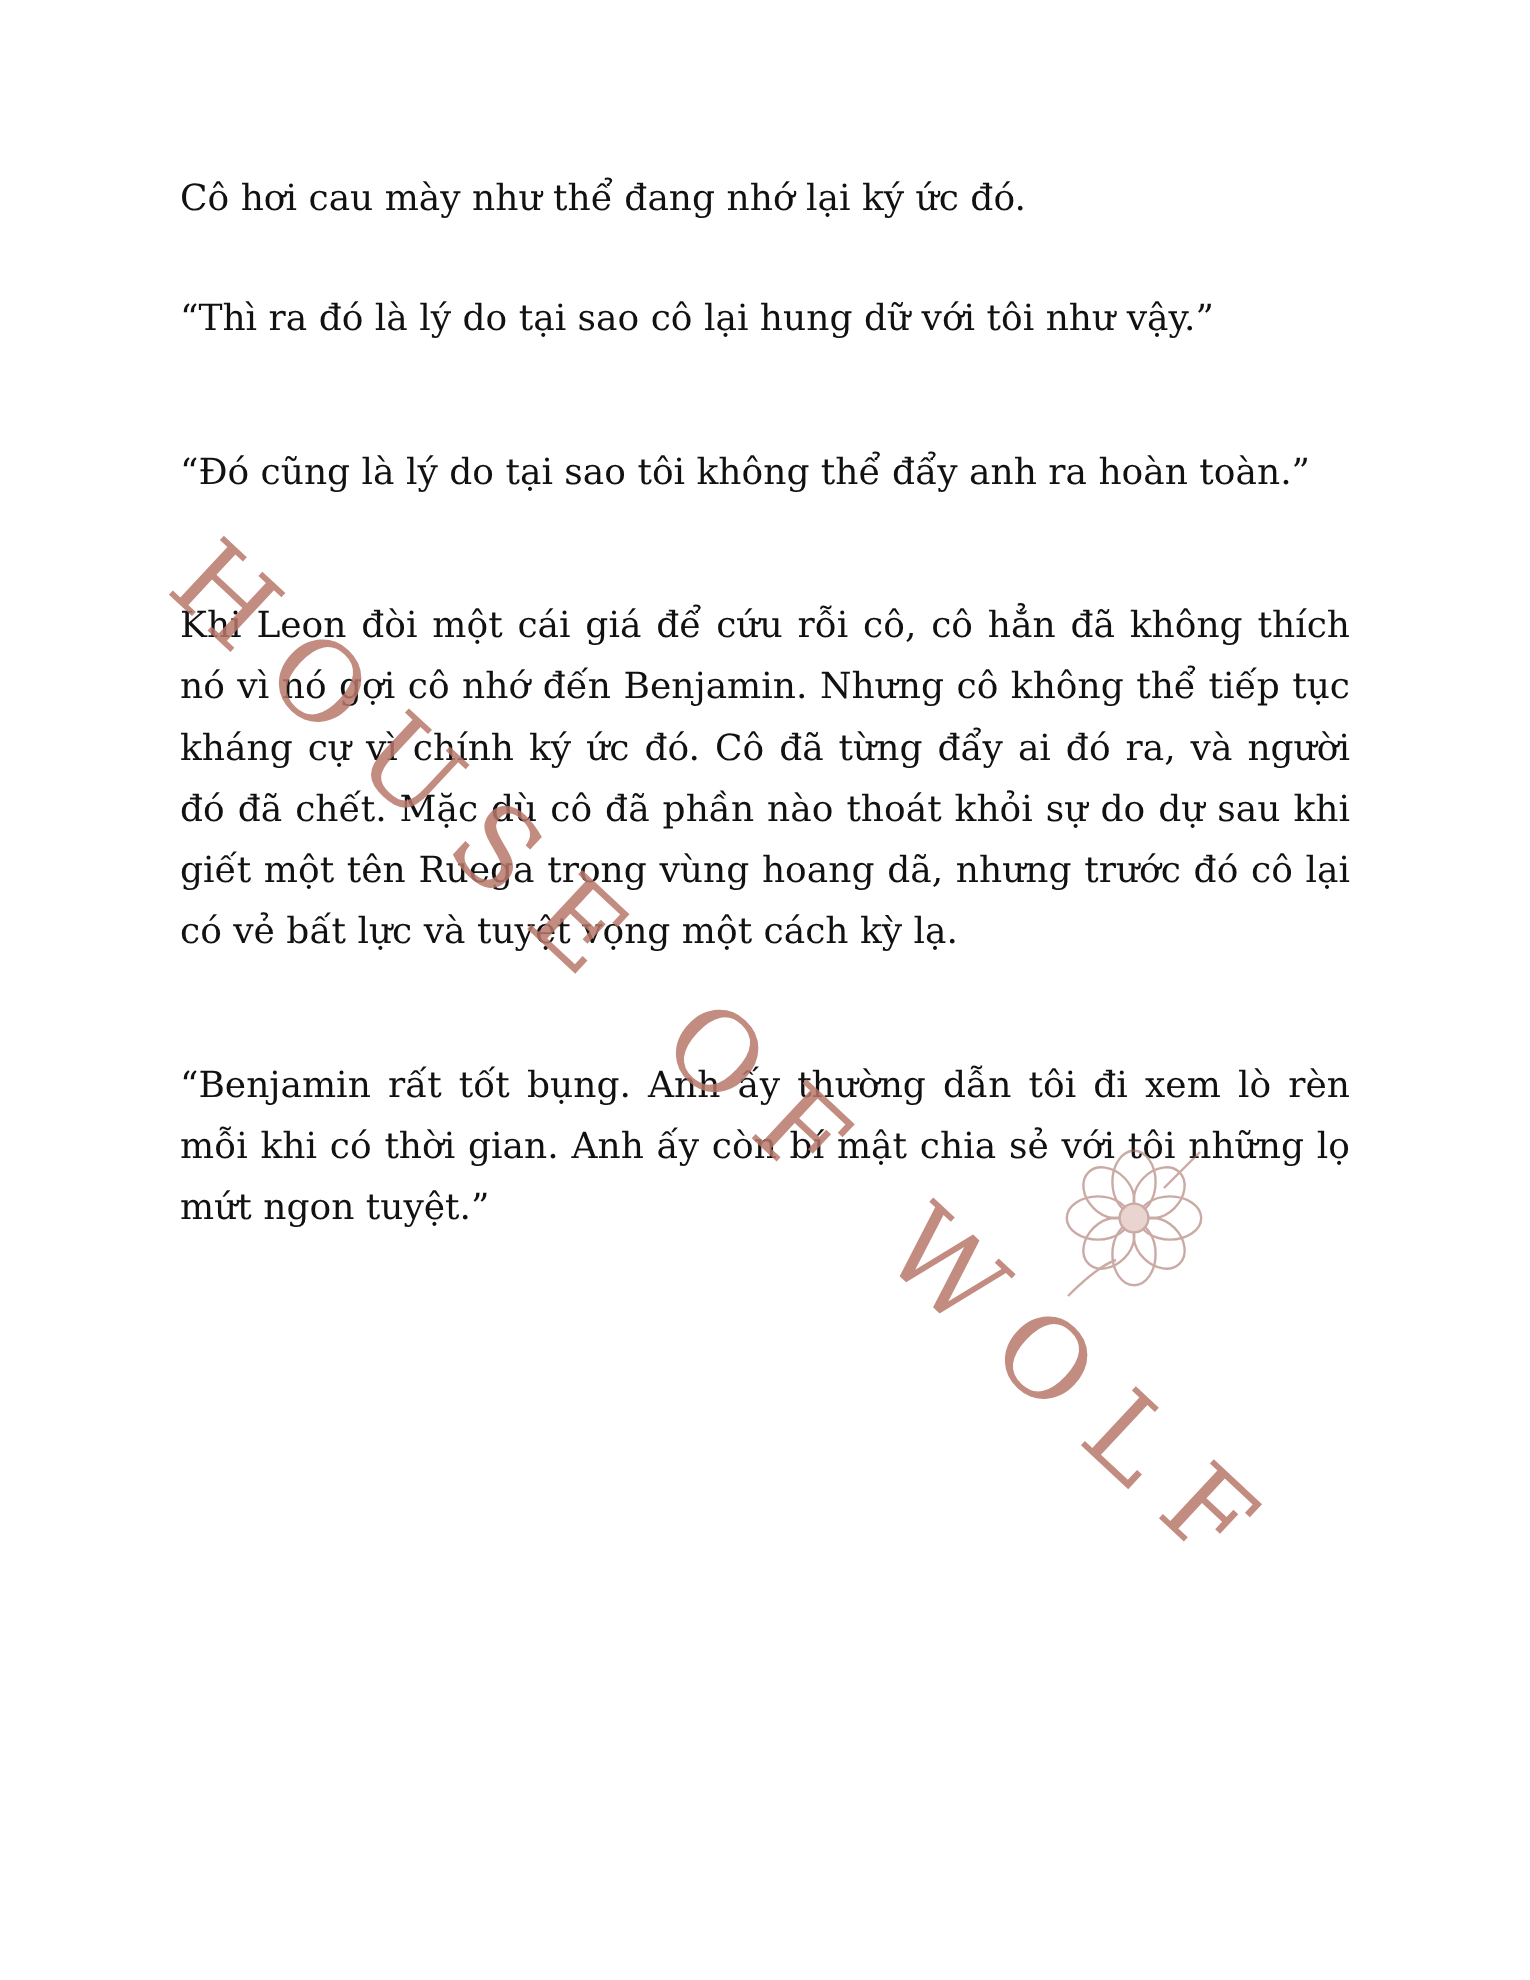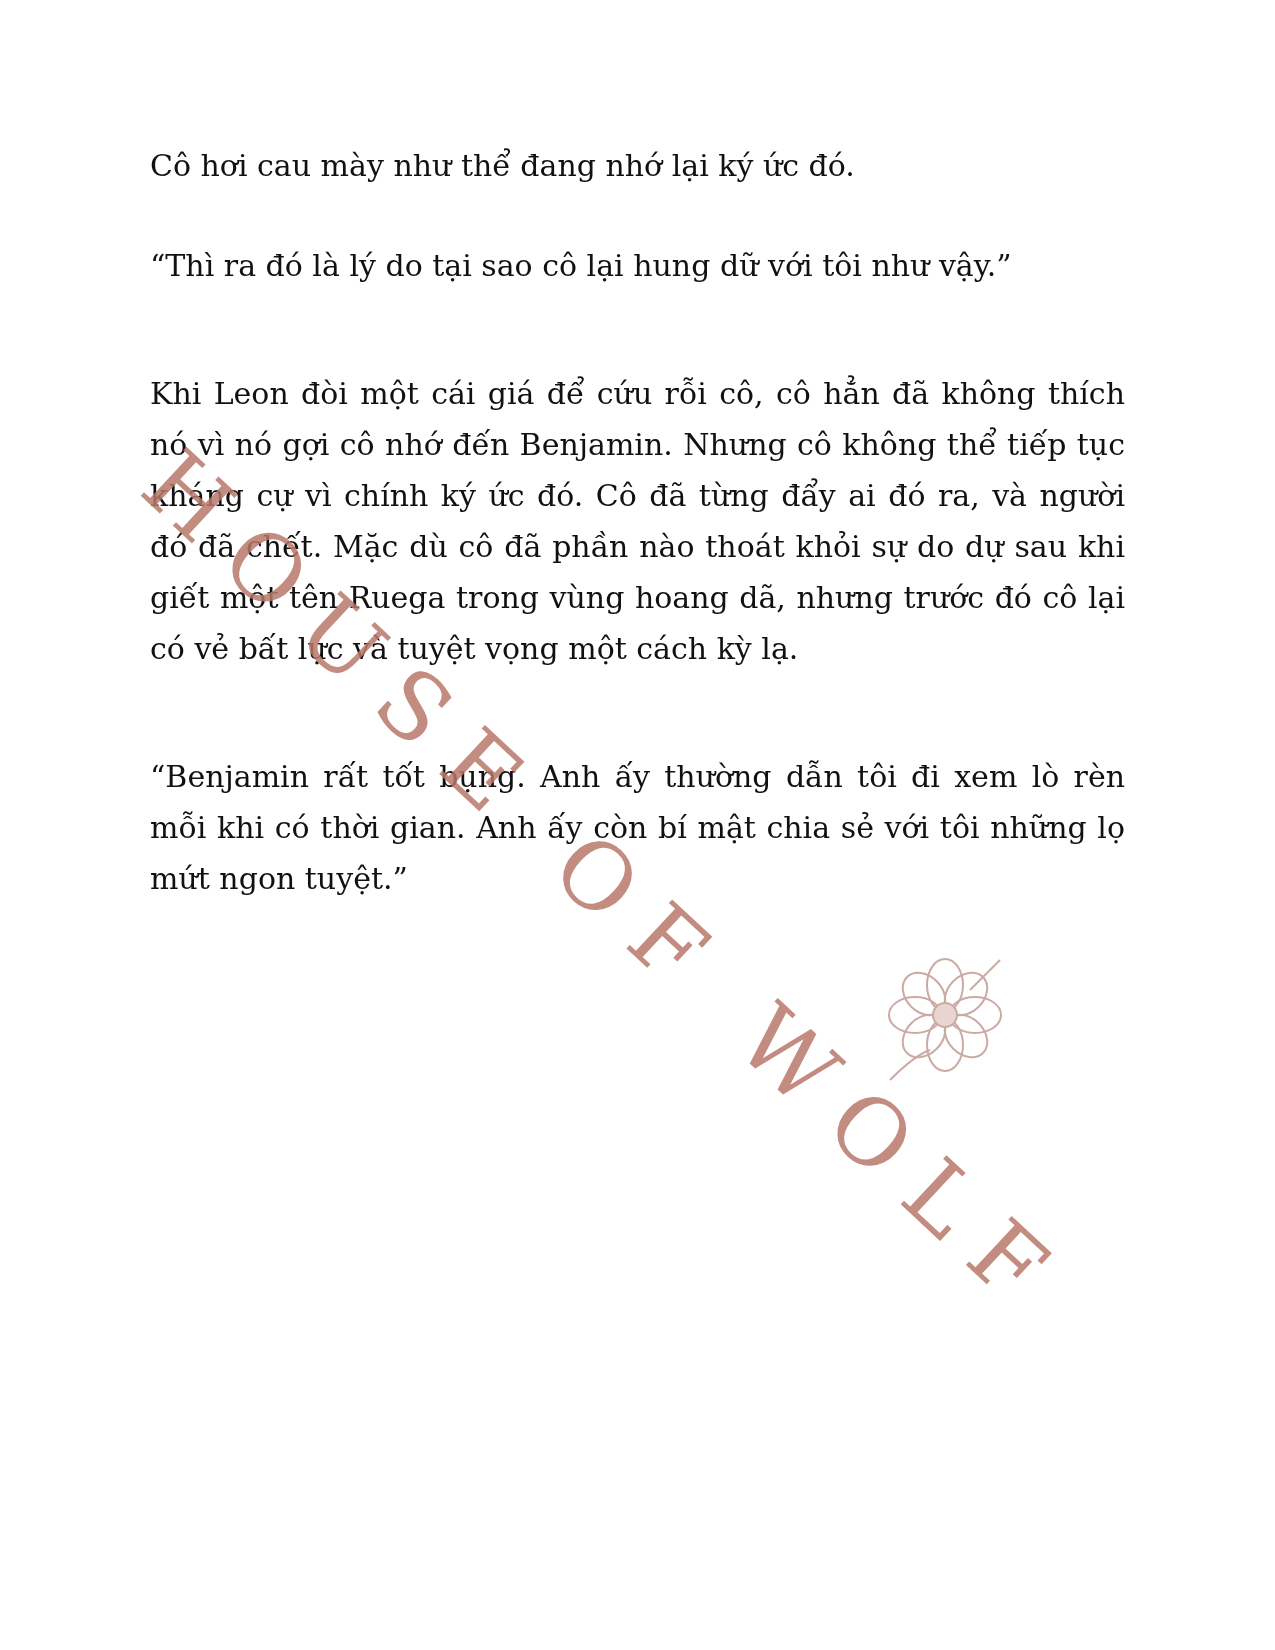--- a/index.html
+++ b/index.html
@@ -34,20 +34,21 @@
     opacity: 0.55;
   }
 </style>
 </head>
 <body>
 
 <div class="page">
   <div class="content">
     <p class="para left" style="margin-top:0;">Cô hơi cau mày như thể đang nhớ lại ký ức đó.</p>
     <p class="para left" style="margin-top:49px;">“Thì ra đó là lý do tại sao cô lại hung dữ với tôi như vậy.”</p>
+    <p class="para left" style="margin-top:77px;">“Đó cũng là lý do tại sao tôi không thể đẩy anh ra hoàn toàn.”</p>
     <p class="para" style="margin-top:77px;">Khi Leon đòi một cái giá để cứu rỗi cô, cô hẳn đã không thích nó vì nó gợi cô nhớ đến Benjamin. Nhưng cô không thể tiếp tục kháng cự vì chính ký ức đó. Cô đã từng đẩy ai đó ra, và người đó đã chết. Mặc dù cô đã phần nào thoát khỏi sự do dự sau khi giết một tên Ruega trong vùng hoang dã, nhưng trước đó cô lại có vẻ bất lực và tuyệt vọng một cách kỳ lạ.</p>
     <p class="para" style="margin-top:77px;">“Benjamin rất tốt bụng. Anh ấy thường dẫn tôi đi xem lò rèn mỗi khi có thời gian. Anh ấy còn bí mật chia sẻ với tôi những lọ mứt ngon tuyệt.”</p>
   </div>
 
   <div class="watermark">
     <div class="wm-text">HOUSE OF WOLF</div>
     <svg class="flower" viewBox="0 0 150 150">
       <g fill="none" stroke="#a0665a" stroke-width="2">
         <ellipse cx="75" cy="45" rx="18" ry="26"></ellipse>
         <ellipse cx="75" cy="105" rx="18" ry="26"></ellipse>

